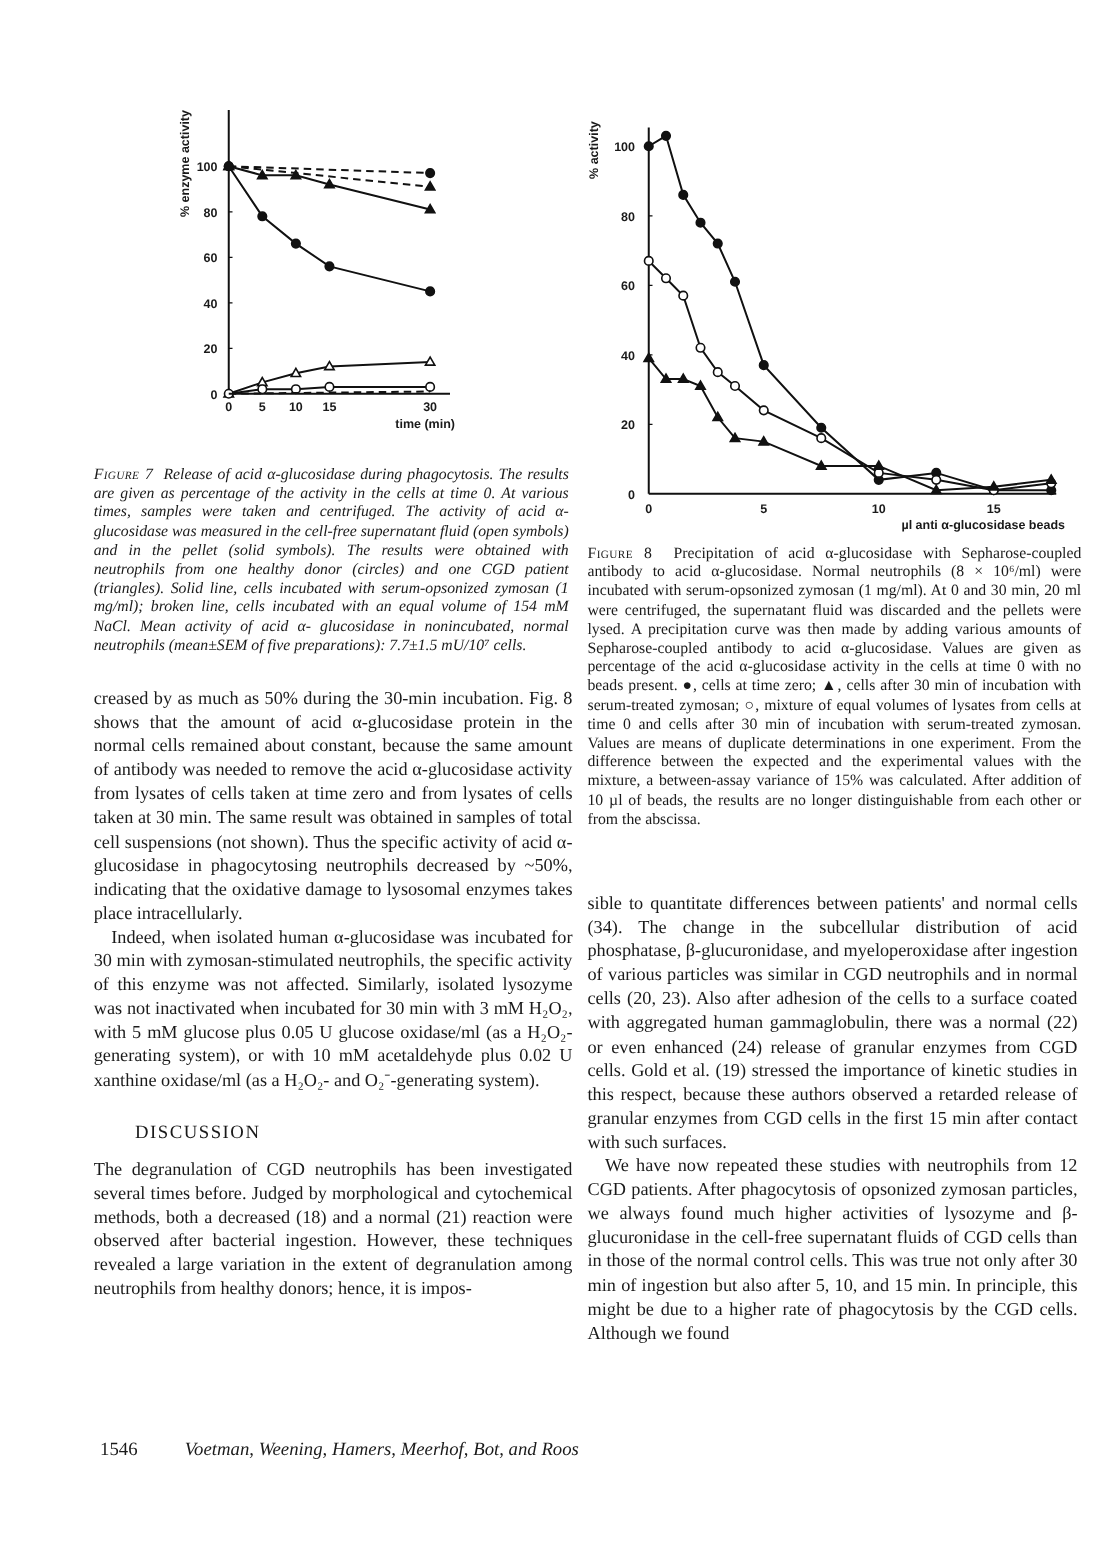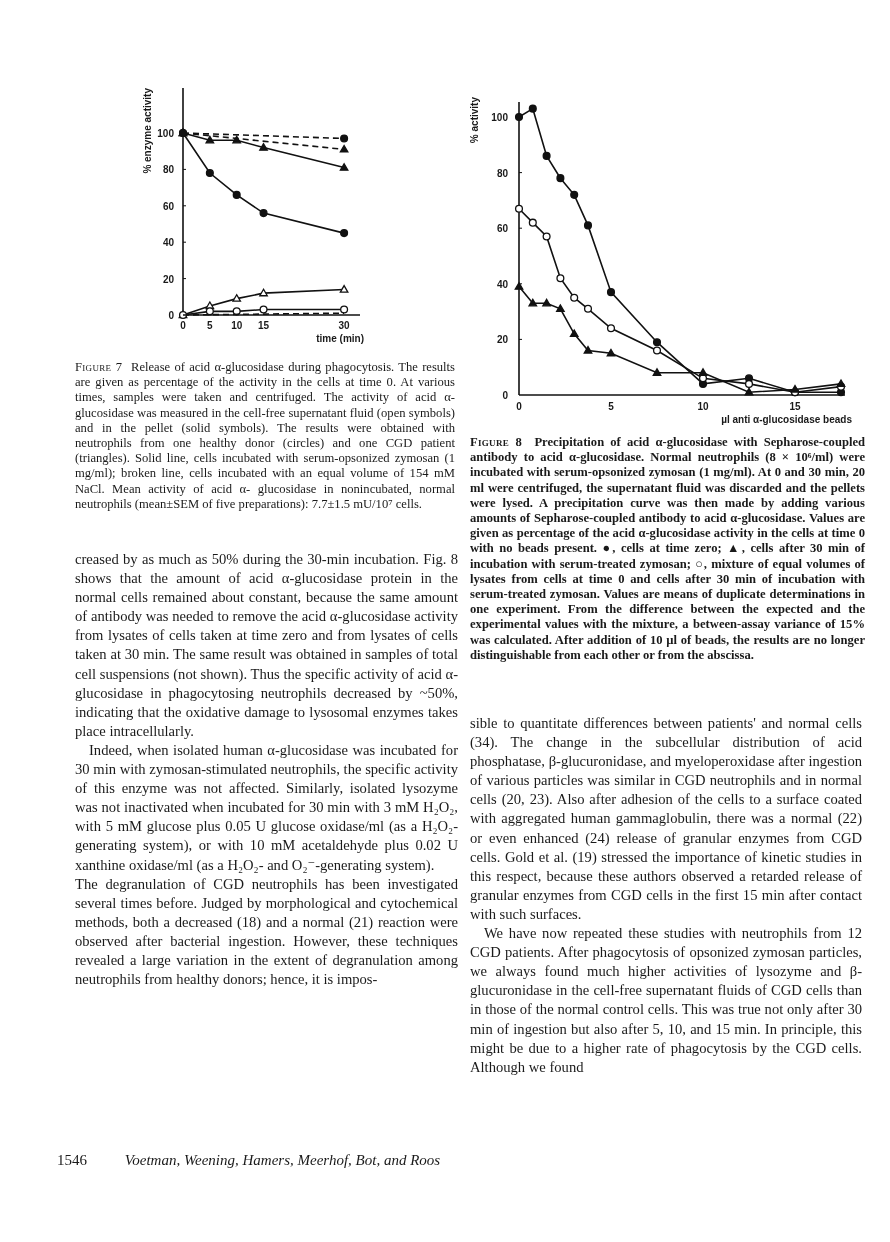--- a/index.html
+++ b/index.html
@@ -3,21 +3,21 @@
 <meta charset="utf-8">
 <style>
   html, body { margin: 0; padding: 0; background: #fff; }
   body { width: 890px; height: 1242px; position: relative; overflow: hidden;
          font-family: "Liberation Serif", "DejaVu Serif", serif; color: #1a1a1a; }
   .abs { position: absolute; }
   .col-text { font-size: 14.6px; line-height: 19.1px; text-align: justify; text-align-last: left; }
   .caption { font-size: 12.6px; line-height: 15.2px; text-align: justify; }
   .caption .figlabel { font-variant: small-caps; letter-spacing: 0.3px; }
   .para { margin: 0; }
-  .indent { text-indent: 14px; }
+  .indent { text-indent: 14px; font-family: Liberation Serif, serif; }
   .heading { font-size: 15px; letter-spacing: 1.2px; }
   .footer { font-size: 15px; }
   .footer .authors { font-style: italic; margin-left: 34px; }
   svg text { font-family: "Liberation Sans", "DejaVu Sans", sans-serif; font-weight: bold; fill: #1a1a1a; }
 </style>
 </head>
 <body>
 
 <svg class="abs" style="left:130px; top:80px;" width="250" height="270" viewBox="130 80 250 270">
   <g id="fig7-axes">
@@ -135,37 +135,38 @@
       <polygon points="588,346.644 584.26,353.104 591.74,353.104" fill="#111" stroke="#111" stroke-width="1.3"></polygon>
       <polygon points="611,349.42400000000004 607.26,355.884 614.74,355.884" fill="#111" stroke="#111" stroke-width="1.3"></polygon>
       <polygon points="657,368.884 653.26,375.344 660.74,375.344" fill="#111" stroke="#111" stroke-width="1.3"></polygon>
       <polygon points="703,368.884 699.26,375.344 706.74,375.344" fill="#111" stroke="#111" stroke-width="1.3"></polygon>
       <polygon points="749,388.34400000000005 745.26,394.80400000000003 752.74,394.80400000000003" fill="#111" stroke="#111" stroke-width="1.3"></polygon>
       <polygon points="795,385.564 791.26,392.024 798.74,392.024" fill="#111" stroke="#111" stroke-width="1.3"></polygon>
       <polygon points="841,380.004 837.26,386.464 844.74,386.464" fill="#111" stroke="#111" stroke-width="1.3"></polygon>
     </g>
 </svg>
 
-<div class="abs caption" style="left:75px; top:360px; width:380px;">
+<div class="abs caption" style="left:75px; top:372px; width:380px;font-style:italic;">
   <span class="figlabel">Figure 7</span>&nbsp;
   <span>Release of acid α-glucosidase during phagocytosis. The results are given as percentage of the activity in the cells at time 0. At various times, samples were taken and centrifuged. The activity of acid α-glucosidase was measured in the cell-free supernatant fluid (open symbols) and in the pellet (solid symbols). The results were obtained with neutrophils from one healthy donor (circles) and one CGD patient (triangles). Solid line, cells incubated with serum-opsonized zymosan (1 mg/ml); broken line, cells incubated with an equal volume of 154 mM NaCl. Mean activity of acid α- glucosidase in nonincubated, normal neutrophils (mean±SEM of five preparations): 7.7±1.5 mU/10⁷ cells.</span>
 </div>
 
-<div class="abs caption" style="left:470px; top:435px; width:395px;font-weight:bold;">
+<div class="abs caption" style="left:470px; top:435px; width:395px;">
   <span class="figlabel">Figure 8</span>&nbsp;
   <span>Precipitation of acid α-glucosidase with Sepharose-coupled antibody to acid α-glucosidase. Normal neutrophils (8 × 10⁶/ml) were incubated with serum-opsonized zymosan (1 mg/ml). At 0 and 30 min, 20 ml were centrifuged, the supernatant fluid was discarded and the pellets were lysed. A precipitation curve was then made by adding various amounts of Sepharose-coupled antibody to acid α-glucosidase. Values are given as percentage of the acid α-glucosidase activity in the cells at time 0 with no beads present. ●, cells at time zero; ▲, cells after 30 min of incubation with serum-treated zymosan; ○, mixture of equal volumes of lysates from cells at time 0 and cells after 30 min of incubation with serum-treated zymosan. Values are means of duplicate determinations in one experiment. From the difference between the expected and the experimental values with the mixture, a between-assay variance of 15% was calculated. After addition of 10 µl of beads, the results are no longer distinguishable from each other or from the abscissa.</span>
 </div>
 
 <div class="abs col-text" style="left:75px; top:550px; width:383px;">
   <p class="para">creased by as much as 50% during the 30-min incubation. Fig. 8 shows that the amount of acid α-glucosidase protein in the normal cells remained about constant, because the same amount of antibody was needed to remove the acid α-glucosidase activity from lysates of cells taken at time zero and from lysates of cells taken at 30 min. The same result was obtained in samples of total cell suspensions (not shown). Thus the specific activity of acid α-glucosidase in phagocytosing neutrophils decreased by ~50%, indicating that the oxidative damage to lysosomal enzymes takes place intracellularly.</p>
   <p class="para indent">Indeed, when isolated human α-glucosidase was incubated for 30 min with zymosan-stimulated neutrophils, the specific activity of this enzyme was not affected. Similarly, isolated lysozyme was not inactivated when incubated for 30 min with 3 mM H₂O₂, with 5 mM glucose plus 0.05 U glucose oxidase/ml (as a H₂O₂-generating system), or with 10 mM acetaldehyde plus 0.02 U xanthine oxidase/ml (as a H₂O₂- and O₂⁻-generating system).</p>
+  <div class="heading" style="margin:22px 0 11px 33px;">DISCUSSION</div>
   <p class="para">The degranulation of CGD neutrophils has been investigated several times before. Judged by morphological and cytochemical methods, both a decreased (18) and a normal (21) reaction were observed after bacterial ingestion. However, these techniques revealed a large variation in the extent of degranulation among neutrophils from healthy donors; hence, it is impos-</p>
 </div>
 
 <div class="abs col-text" style="left:470px; top:714px; width:392px;">
   <p class="para">sible to quantitate differences between patients' and normal cells (34). The change in the subcellular distribution of acid phosphatase, β-glucuronidase, and myeloperoxidase after ingestion of various particles was similar in CGD neutrophils and in normal cells (20, 23). Also after adhesion of the cells to a surface coated with aggregated human gammaglobulin, there was a normal (22) or even enhanced (24) release of granular enzymes from CGD cells. Gold et al. (19) stressed the importance of kinetic studies in this respect, because these authors observed a retarded release of granular enzymes from CGD cells in the first 15 min after contact with such surfaces.</p>
   <p class="para indent">We have now repeated these studies with neutrophils from 12 CGD patients. After phagocytosis of opsonized zymosan particles, we always found much higher activities of lysozyme and β-glucuronidase in the cell-free supernatant fluids of CGD cells than in those of the normal control cells. This was true not only after 30 min of ingestion but also after 5, 10, and 15 min. In principle, this might be due to a higher rate of phagocytosis by the CGD cells. Although we found</p>
 </div>
 
-<div class="abs footer" style="left:57px; top:1152px; width:600px;">
+<div class="abs footer" style="left:80px; top:1152px; width:600px;">
   <span>1546</span>
   <span class="authors">Voetman, Weening, Hamers, Meerhof, Bot, and Roos</span>
 </div>
 
 </body></html>

